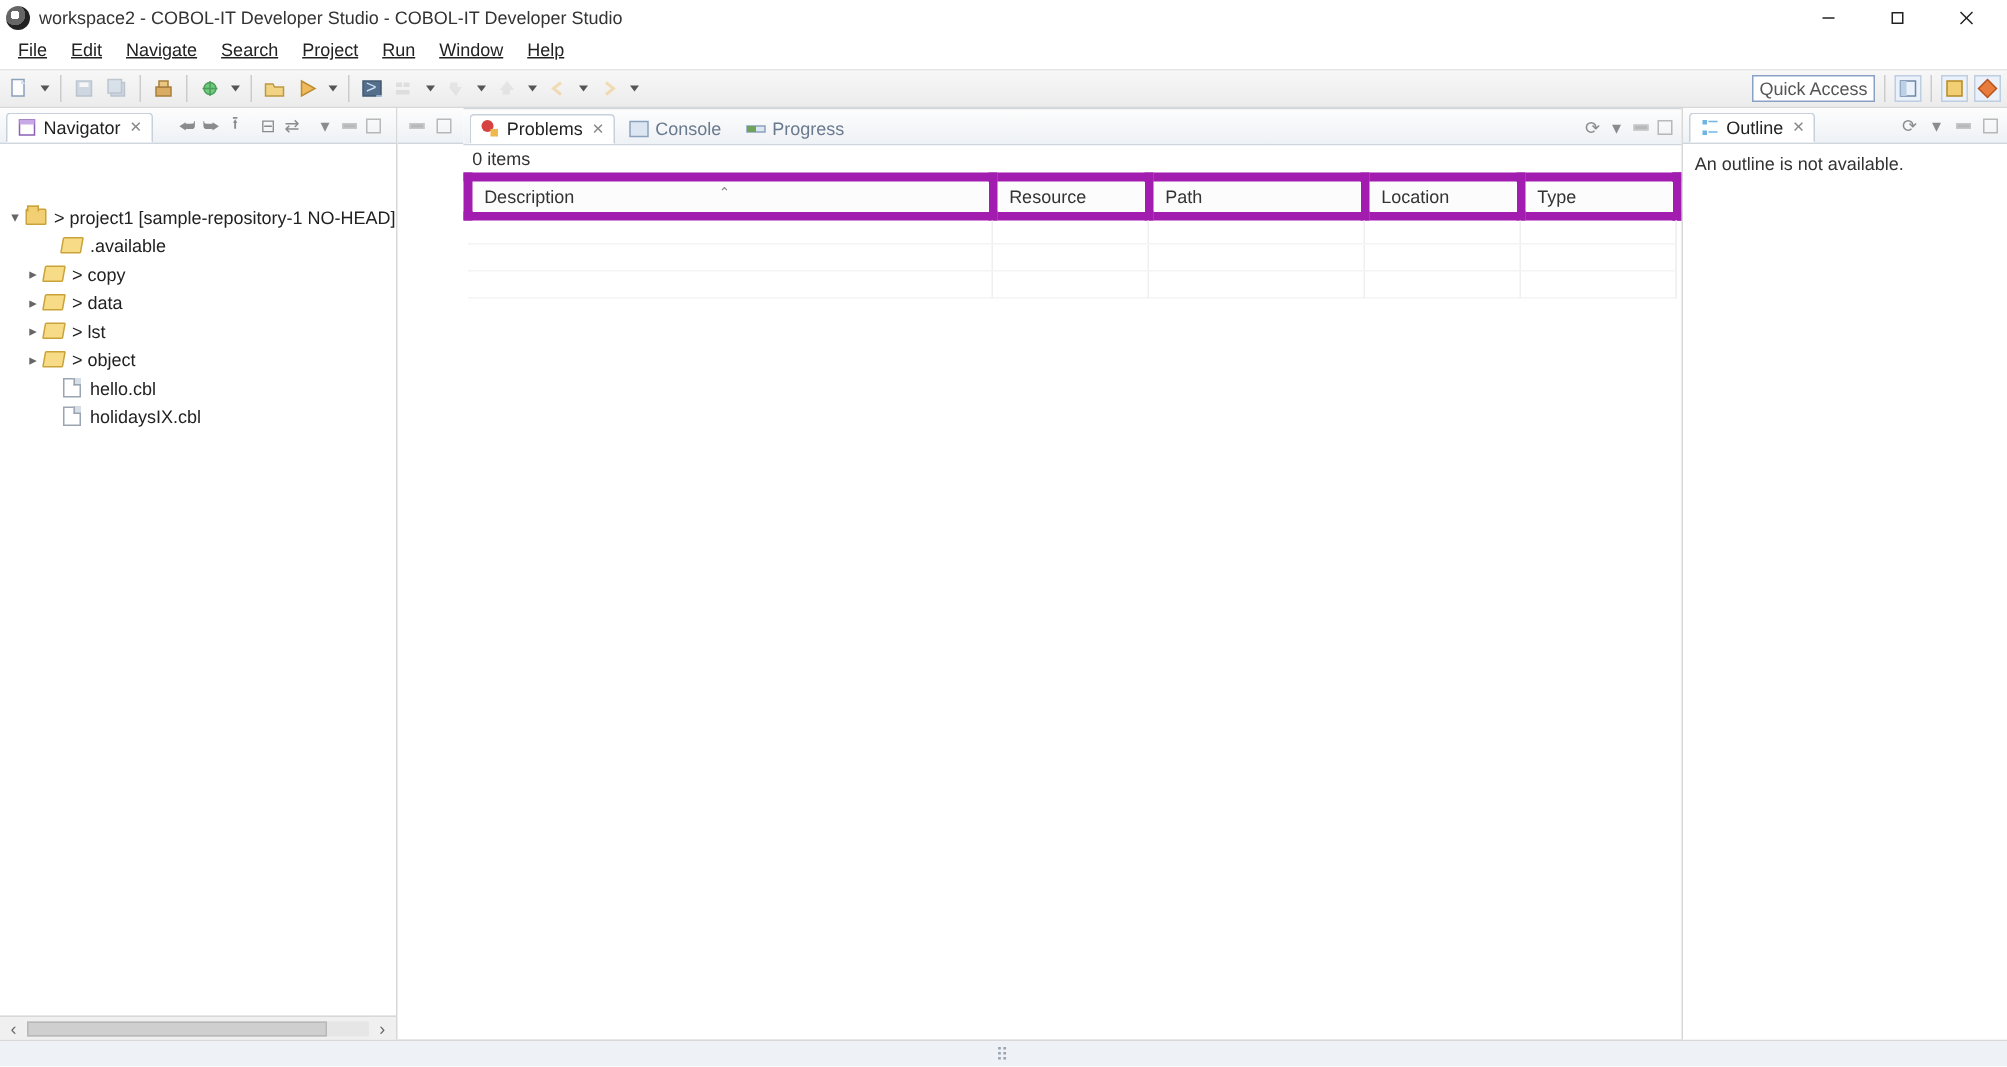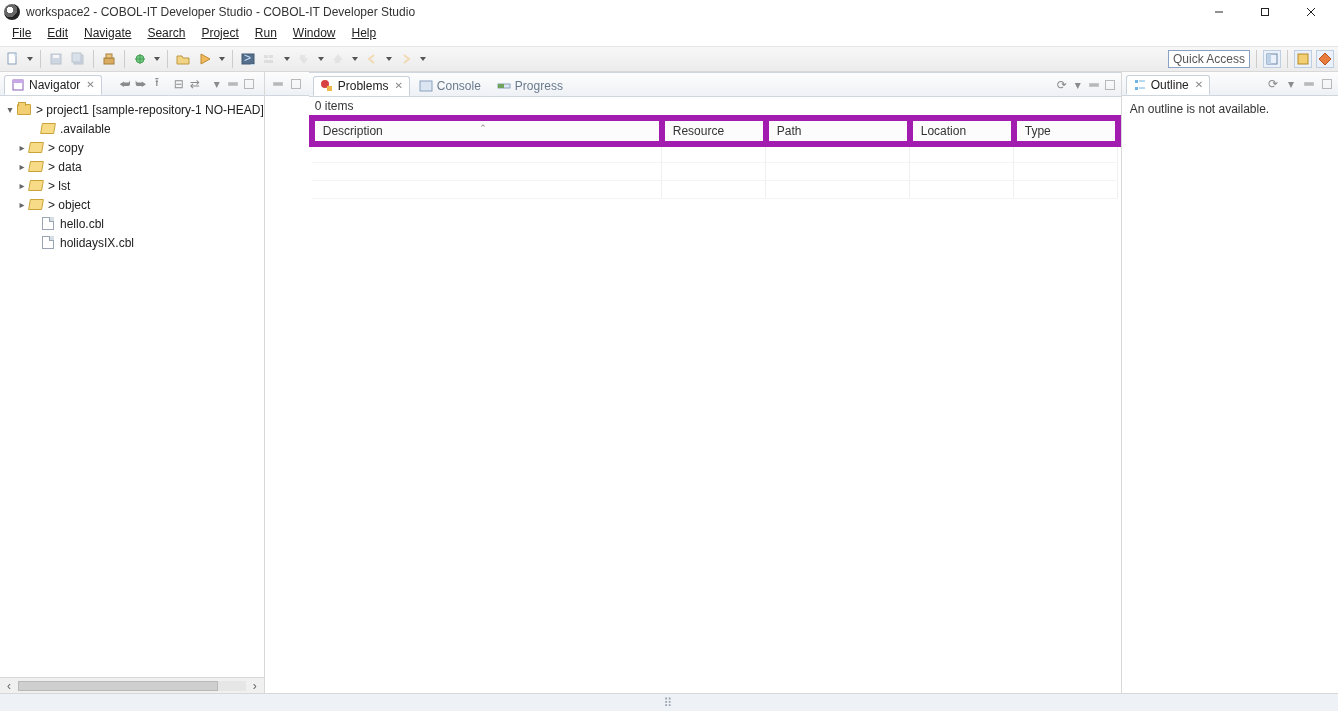--- a/index.html
+++ b/index.html
@@ -24,21 +24,21 @@
 .tb-btn { width: 18px; height: 18px; display: flex; align-items: center; justify-content: center; opacity: 0.85; }
 .tb-btn.dim { opacity: 0.35; }
 .tb-drop { width: 8px; height: 18px; display:flex; align-items:center; justify-content:center; }
 .tb-drop::after { content:""; border-left:3px solid transparent; border-right:3px solid transparent; border-top:4px solid #555; }
 .toolbar .spacer { flex: 1; }
 .quick-access { border: 1px solid #8aa1c6; padding: 1px 4px; color: #555; background: #fff; min-width: 78px; }
 .persp-btn { width: 18px; height: 18px; border: 1px solid #bfcde0; background: #eaf1fb; display:flex; align-items:center; justify-content:center; }
 
 
 .workspace { display: flex; height: calc(711px - 24px - 22px - 26px - 18px); }
-.col-left { width: 270px; display: flex; flex-direction: column; border-right: 1px solid #d8d8d8; }
+.col-left { width: 270px; display: flex; flex-direction: column; border-right: 1px solid #d8d8d8; gap: 35px; }
 .col-center { flex: 1; display: flex; flex-direction: row; }
 .col-right { width: 268px; display: flex; flex-direction: column; border-left: 1px solid #d8d8d8; }
 
 
 .view-header { height: 24px; background: linear-gradient(#fdfdfd,#eef1f5); border-bottom: 1px solid #d0d6dd; display: flex; align-items: center; padding: 0 4px; gap: 4px; }
 .view-tab { display: inline-flex; align-items:center; gap: 4px; padding: 2px 6px; background: #fff; border: 1px solid #c7d0db; border-bottom-color: #fff; border-radius: 3px 3px 0 0; position: relative; top: 1px; }
 .view-tab.inactive { background: transparent; border-color: transparent; color: #6a7a8e; }
 .view-tab .close-x { color: #888; font-size: 10px; padding-left: 2px; }
 .vh-spacer { flex: 1; }
 .vh-icon { width: 14px; height: 14px; display:flex; align-items:center; justify-content:center; opacity:0.5; }

